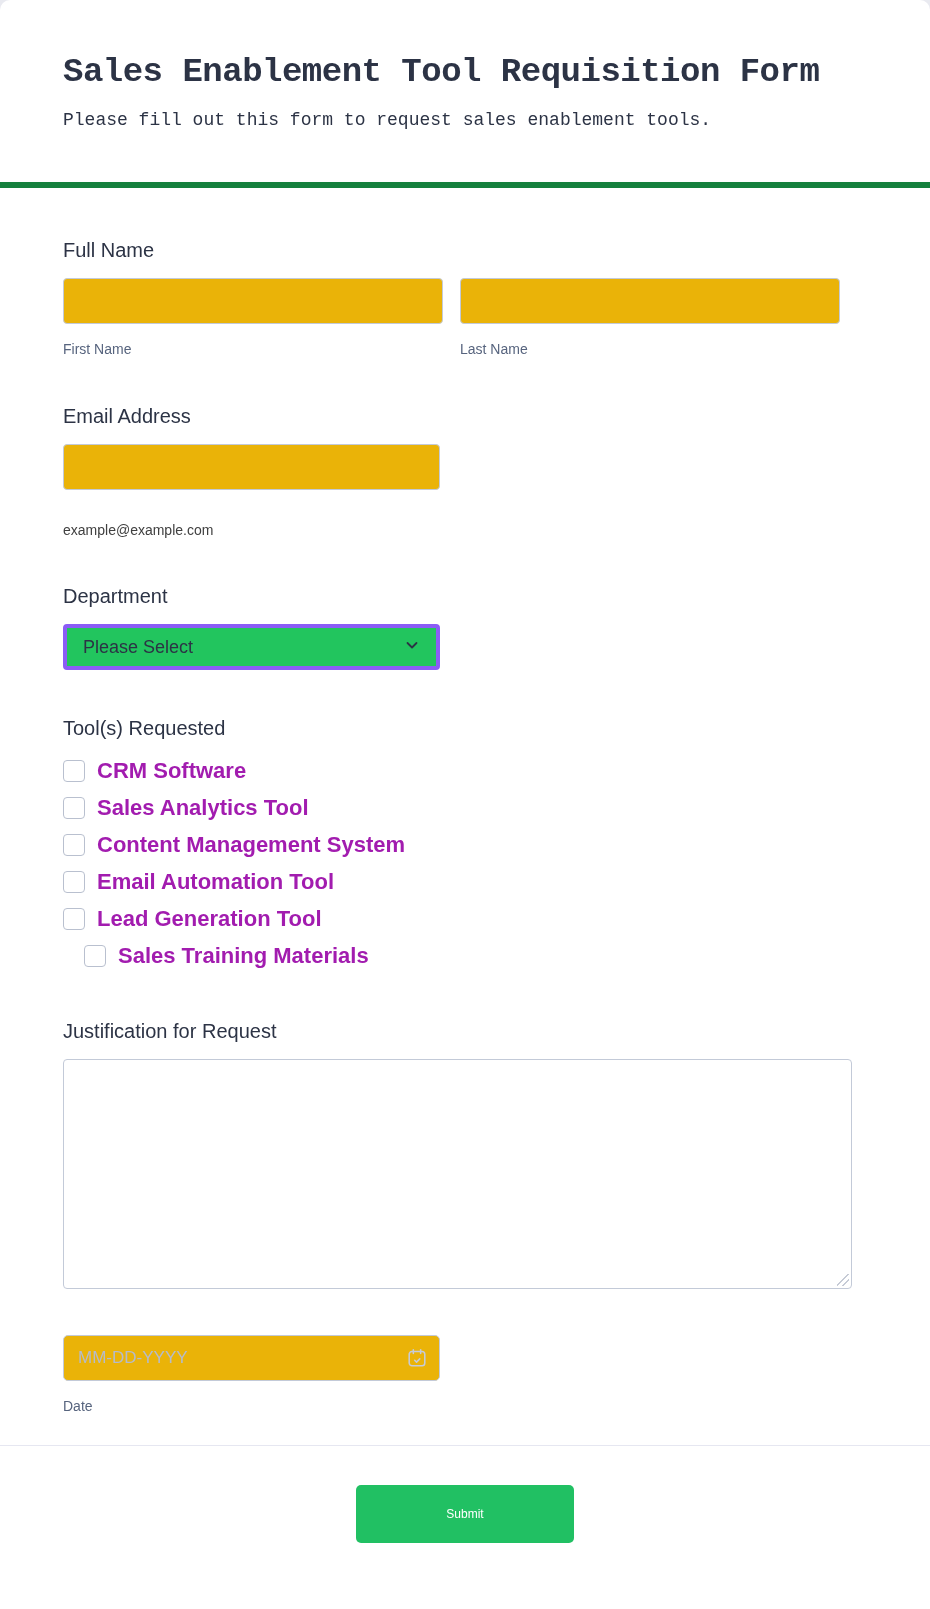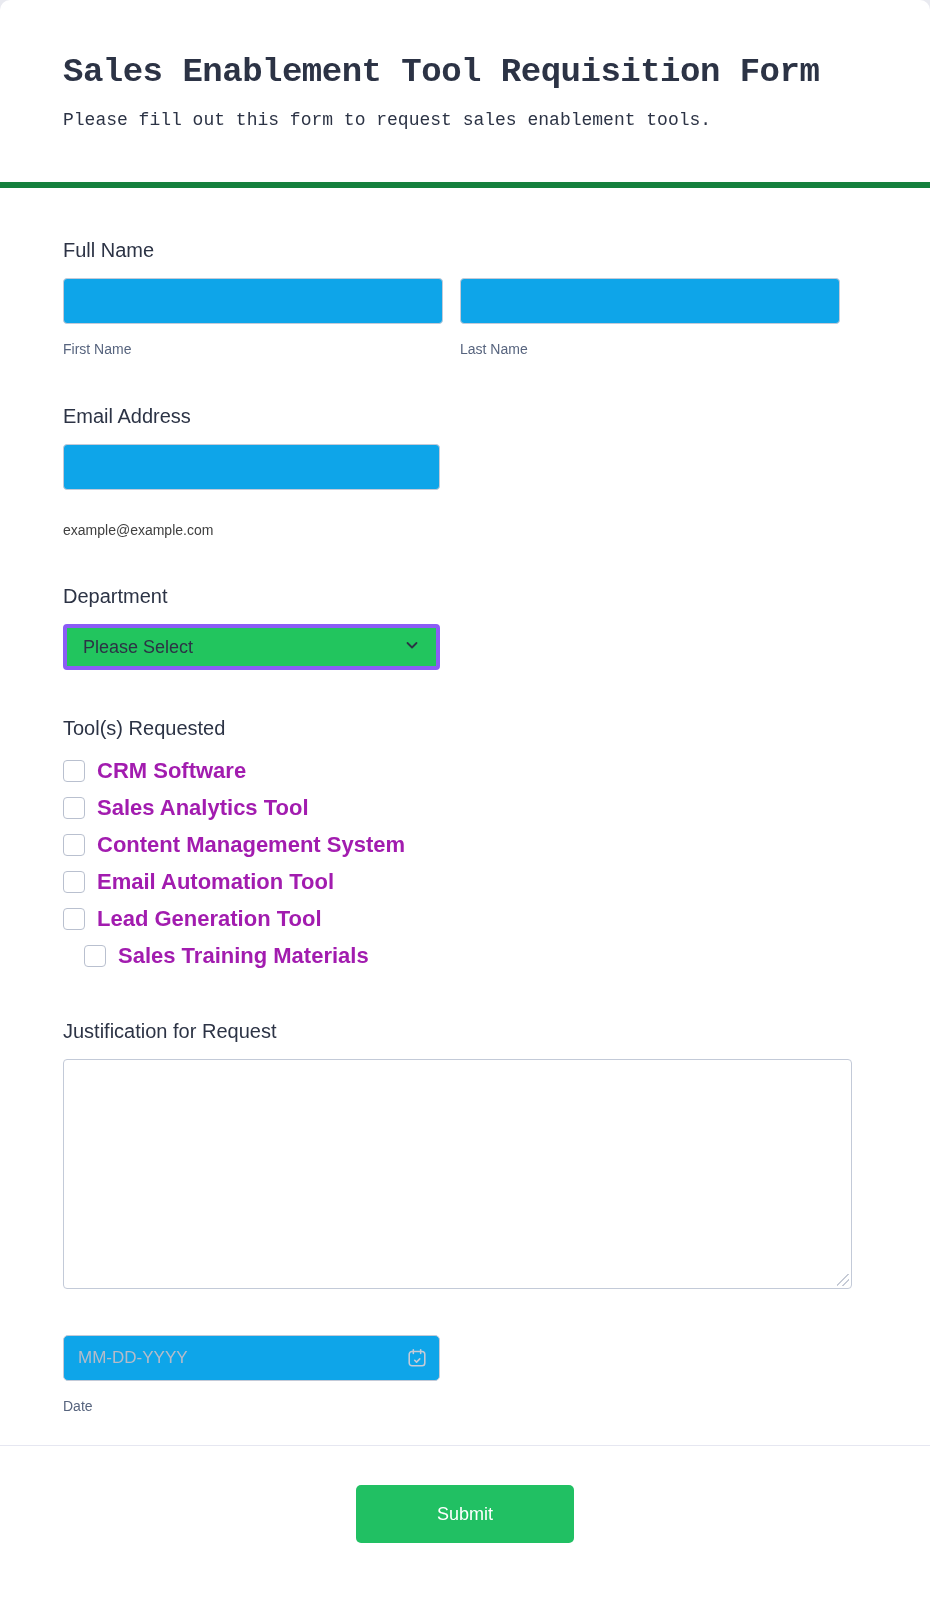--- a/index.html
+++ b/index.html
@@ -57,21 +57,21 @@
     color: #404040;
     margin-top: 32px;
     line-height: 1.2;
   }
 
   .text-input {
     width: 100%;
     height: 46px;
     border: 1px solid #c3cad8;
     border-radius: 4px;
-    background: #0ea5e9;
+    background: #eab308;
     font-family: "Liberation Sans", sans-serif;
     font-size: 17px;
     color: #2c3345;
     padding: 0 14px;
     outline: none;
   }
   .text-input::placeholder { color: #b6bbc9; }
 
   .name-row { display: flex; gap: 17px; }
   .name-col { width: 380px; }
@@ -170,21 +170,21 @@
     justify-content: center;
   }
   .submit-button {
     width: 218px;
     height: 58px;
     background: #21c063;
     color: #ffffff;
     border: none;
     border-radius: 5px;
     font-family: "Liberation Sans", sans-serif;
-    font-size: 18px;
+    font-size: 12px;
     font-weight: 500;
     cursor: pointer;
   }
 </style>
 </head>
 <body>
 
 <div class="page">
 
   <div class="form-header">

